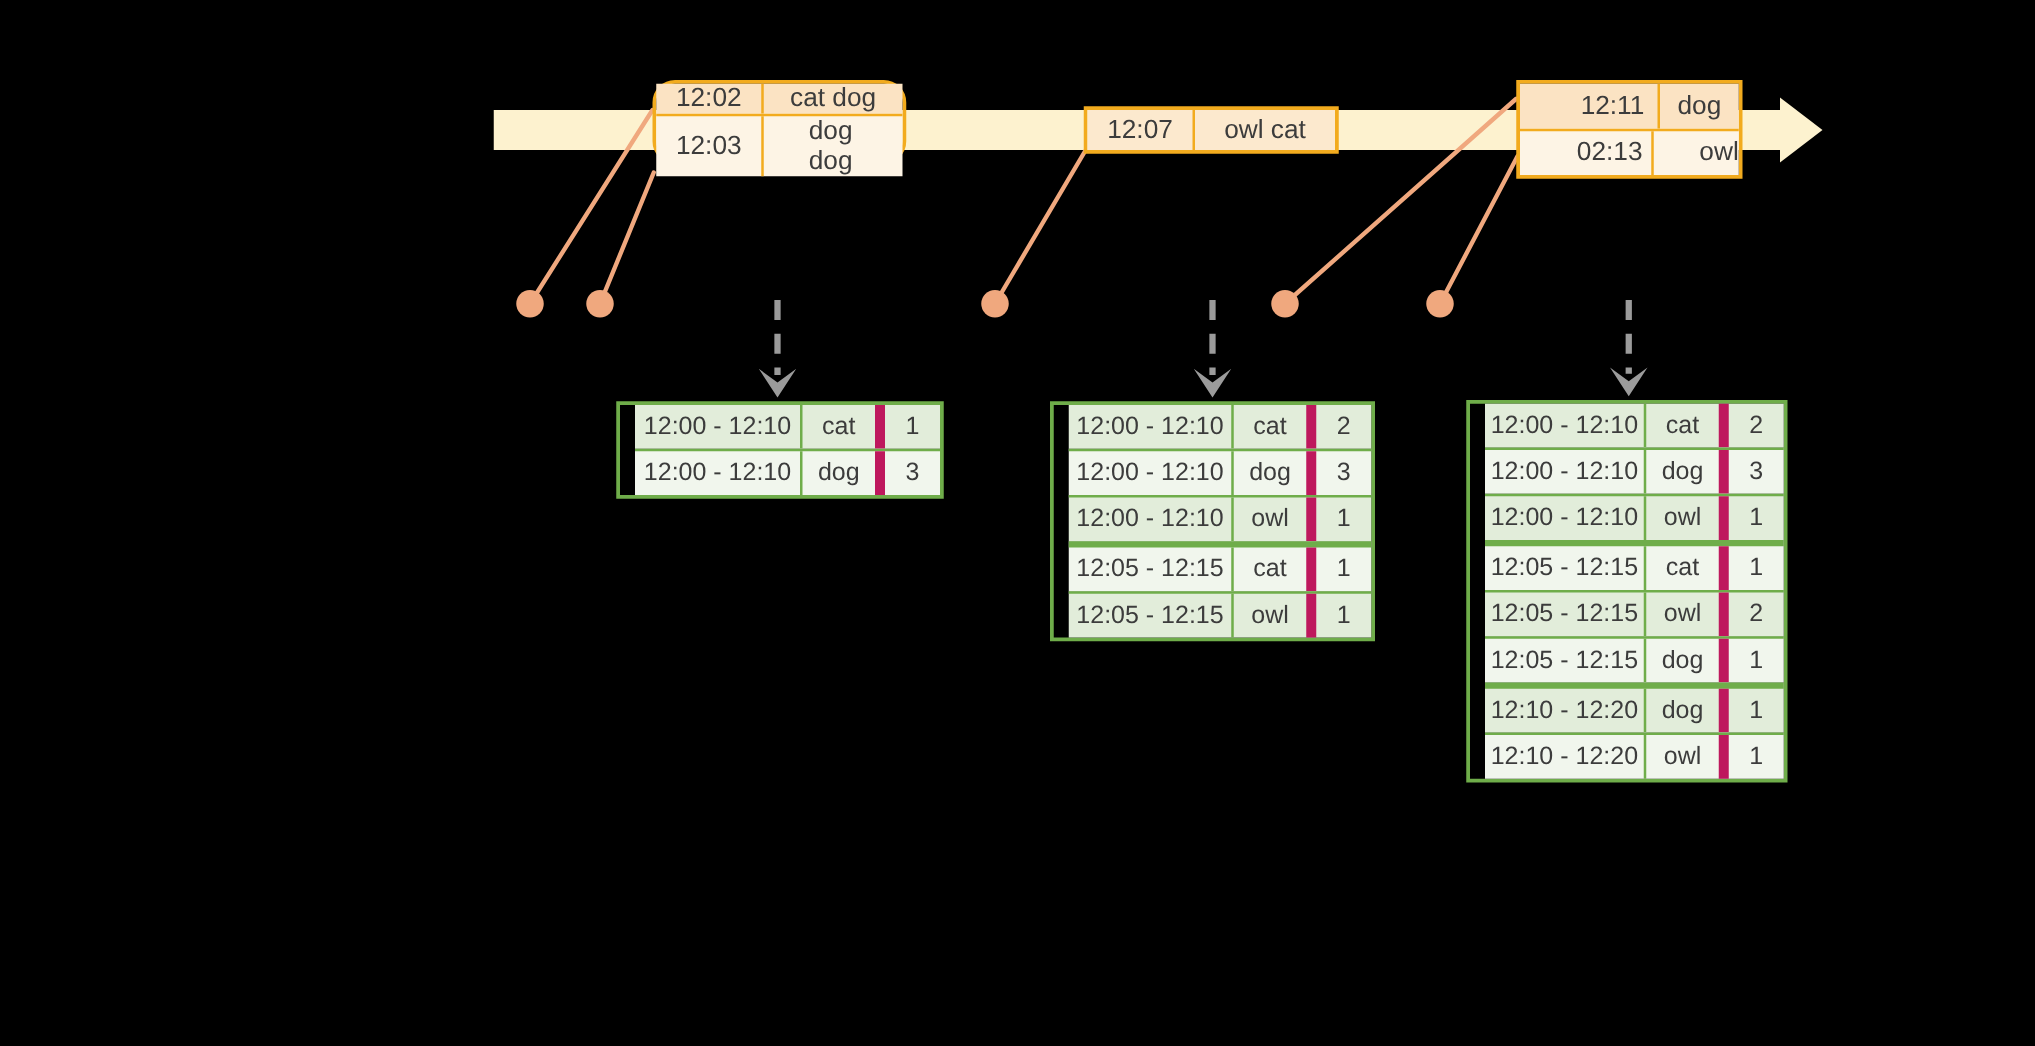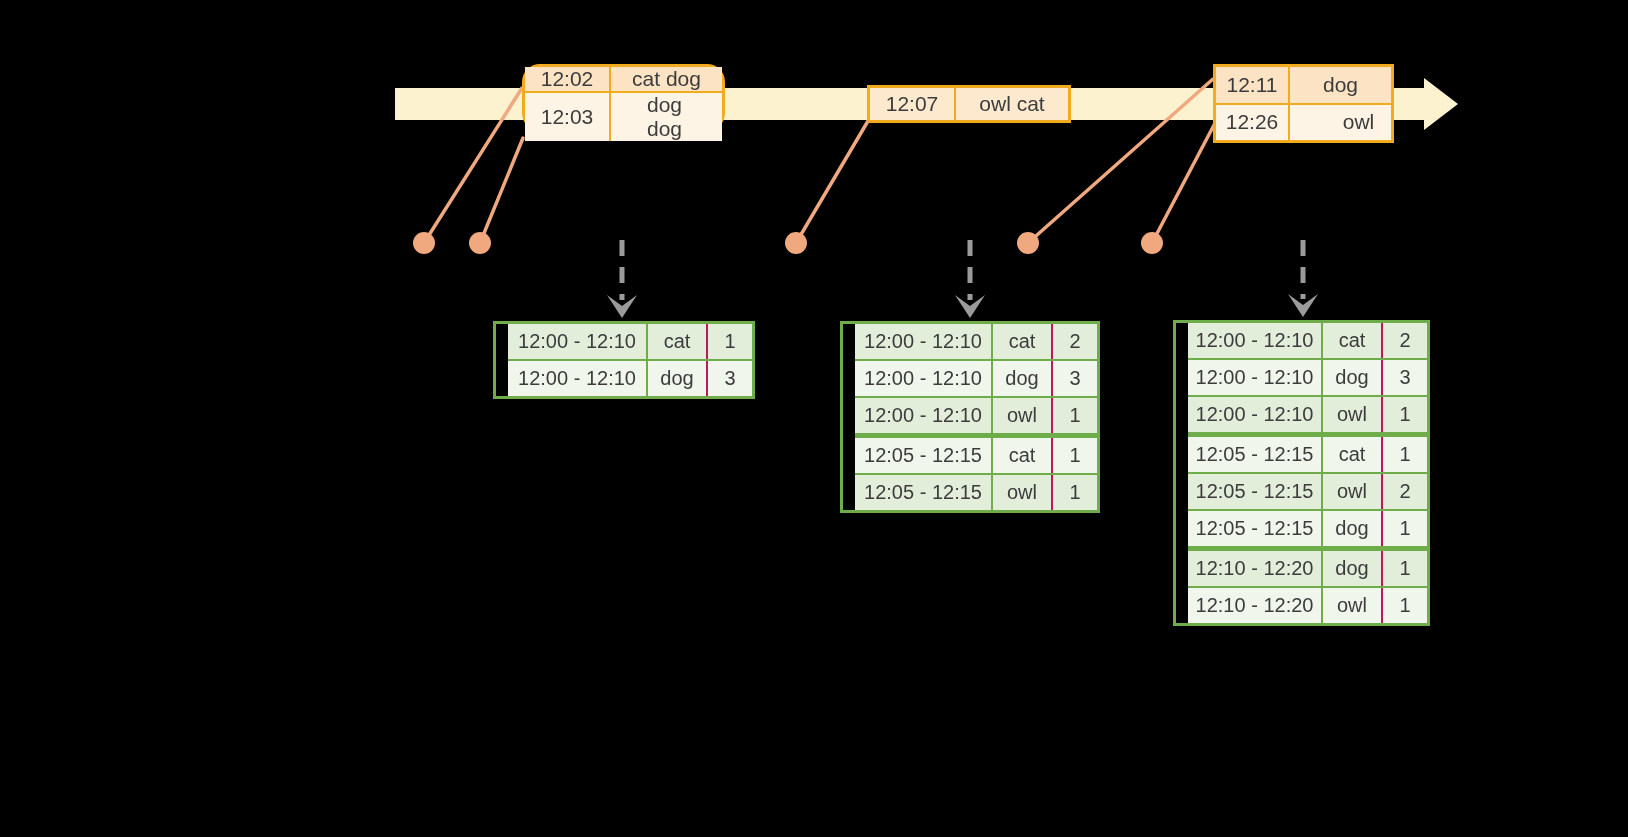--- a/index.html
+++ b/index.html
@@ -20,33 +20,33 @@
   .et .time{border-right:2px solid #F2AB1E;}
   .et .words{flex:1;}
   .fill-peach{background:#FBE3C3;}
   .fill-cream{background:#FDF4E5;gap:36px;}
   .fill-mid{background:#FCE9CE;justify-content:space-between;}
   #et1{left:522px;top:64px;width:203px;height:67px;border-radius:18px;}
   #et1 .time{width:84px;}
   #et2{left:867px;top:85px;width:204px;height:38px;}
   #et2 .time{width:84px;}
   #et3{left:1213px;top:64px;width:181px;height:79px;}
-  #et3 .time{width:72px;}
+  #et3 .time{width:72px;padding-left:38px;}
 
   
   .rt{
     position:absolute;box-sizing:border-box;border:3px solid #6FAD4A;
     display:flex;flex-direction:column;z-index:2;font-size:20px;padding-left:12px;
   }
   .rt .row{display:flex;height:35px;flex:none;}
   .rt .row + .row{border-top:2px solid #6FAD4A;}
   .rt .row.group-start{border-top:5px solid #6FAD4A;}
   .rt .cell{display:flex;align-items:center;justify-content:center;}
   .rt .win{flex:1;border-right:2px solid #6FAD4A;}
-  .rt .word{width:58px;border-right:2px solid #be185d;}
+  .rt .word{width:58px;border-right:8px solid #be185d;}
   .rt .count{width:44px;}
   .row.d{background:#E2EDDA;}
   .row.l{background:#F1F6ED;}
   #rt1{left:493px;top:321px;width:262px;}
   #rt2{left:840px;top:321px;width:260px;}
   #rt3{left:1173px;top:320px;width:257px;}
 </style>
 </head>
 <body>
 
@@ -102,21 +102,21 @@
       <div class="cell words">owl cat</div>
     </div>
   </div>
 
   <div class="et" id="et3">
     <div class="et-row fill-peach">
       <div class="cell time">12:11</div>
       <div class="cell words">dog</div>
     </div>
     <div class="et-row fill-cream">
-      <div class="cell time">12:26</div>
+      <div class="cell time">02:13</div>
       <div class="cell words">owl</div>
     </div>
   </div>
 
   <div class="rt" id="rt1">
     <div class="row d">
       <div class="cell win">12:00 - 12:10</div>
       <div class="cell word">cat</div>
       <div class="cell count">1</div>
     </div>

